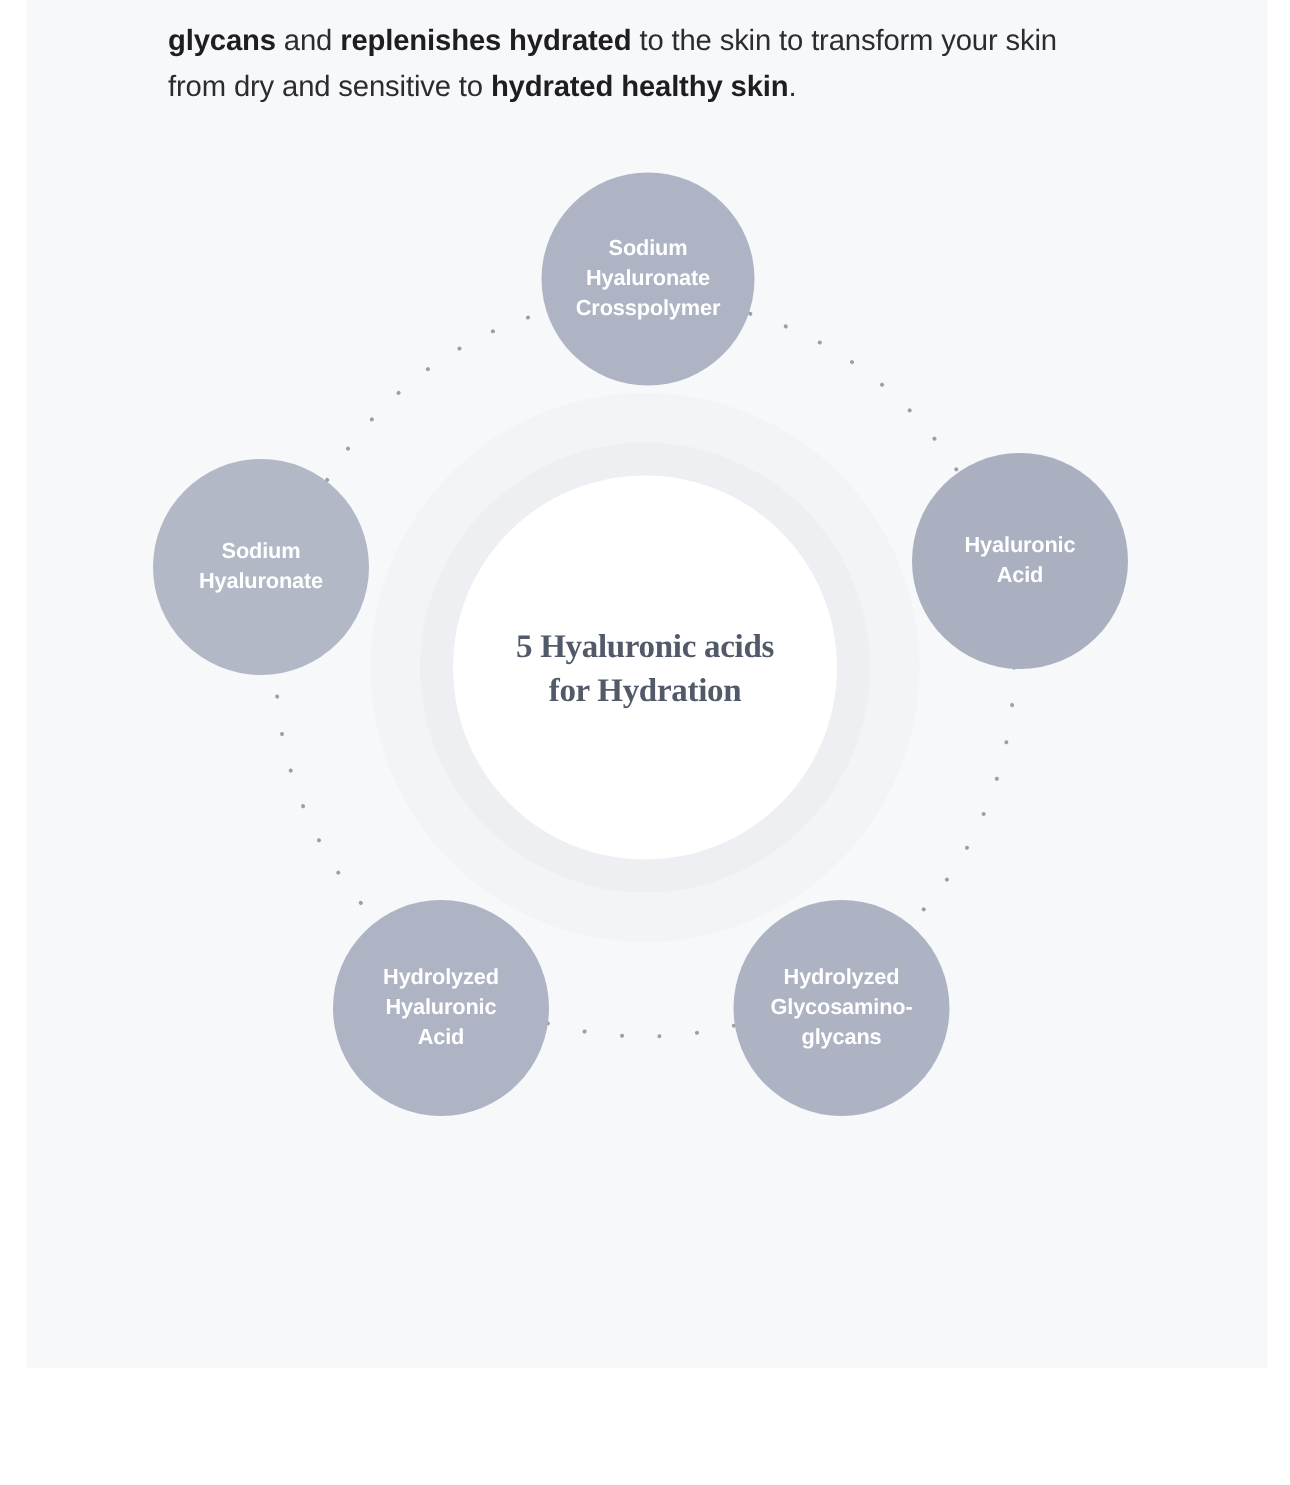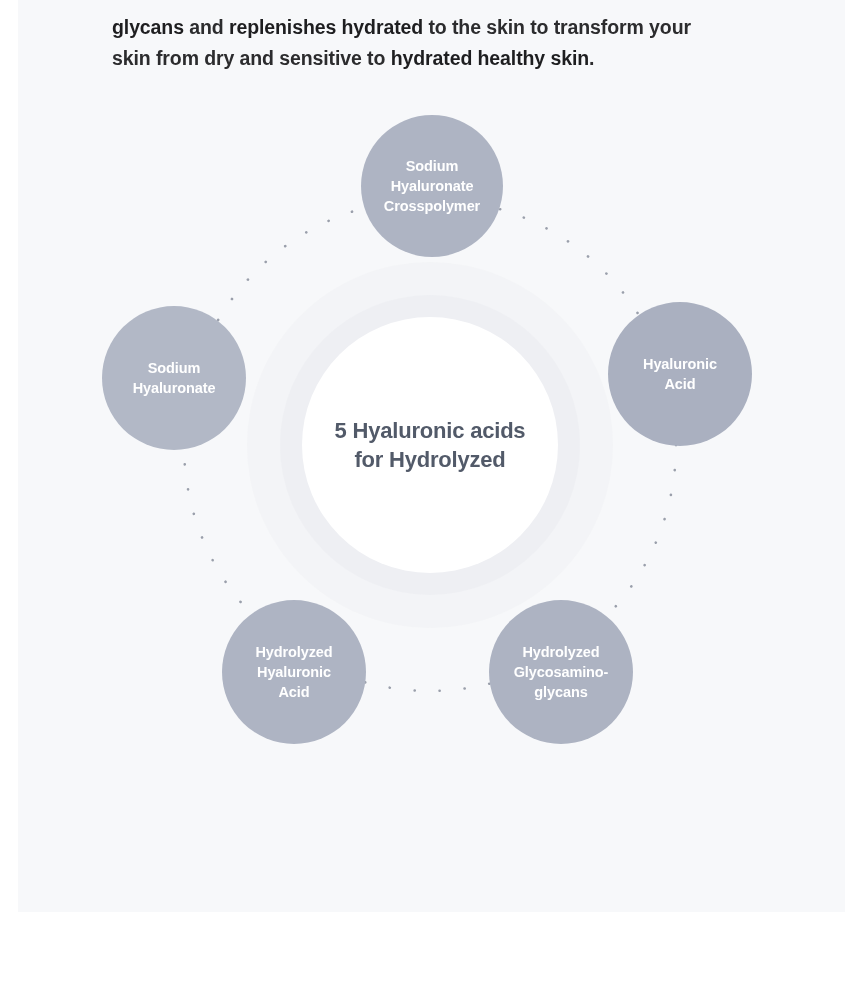--- a/index.html
+++ b/index.html
@@ -38,21 +38,21 @@
     position: absolute;
     left: 112px;
     top: -8px;
     width: 620px;
     font-size: 19.5px;
     line-height: 31px;
     color: #2c2c2e;
     letter-spacing: -0.1px;
   }
   .intro b { font-weight: 700; color: #1e1e20; }
-  .intro .reg { font-weight: 700; }
+  .intro .reg { font-weight: 400; }
 
   
   .diagram {
     position: absolute;
     left: 0;
     top: 0;
     width: 860px;
     height: 912px;
   }
 
@@ -87,20 +87,21 @@
     top: 445px;
     width: 256px;
     height: 256px;
     margin-left: -128px;
     margin-top: -128px;
     border-radius: 50%;
     background: #ffffff;
     display: flex;
     align-items: center;
     justify-content: center;
+    font-family: Liberation Serif, serif;
   }
   .center-label {
     text-align: center;
     font-size: 22px;
     line-height: 29px;
     font-weight: 700;
     color: #525a69;
     letter-spacing: -0.2px;
   }
 
@@ -182,21 +183,21 @@
     <div class="halo-outer"></div>
     <div class="halo-inner"></div>
 
     <svg class="dot-ring" viewBox="0 0 860 912">
       <circle cx="430" cy="445" r="246" fill="none" stroke="#8a8f9c" stroke-width="2.6" stroke-linecap="round" stroke-dasharray="0.1 25" opacity="0.85"></circle>
     </svg>
 
     <div class="center-disc">
       <div class="center-label">
         <span>5 Hyaluronic acids</span><br>
-        <span>for Hydrolyzed</span>
+        <span>for Hydration</span>
       </div>
     </div>
 
     <div class="node node-top">
       <span class="node-label">Sodium
 Hyaluronate
 Crosspolymer</span>
     </div>
 
     <div class="node node-right">

